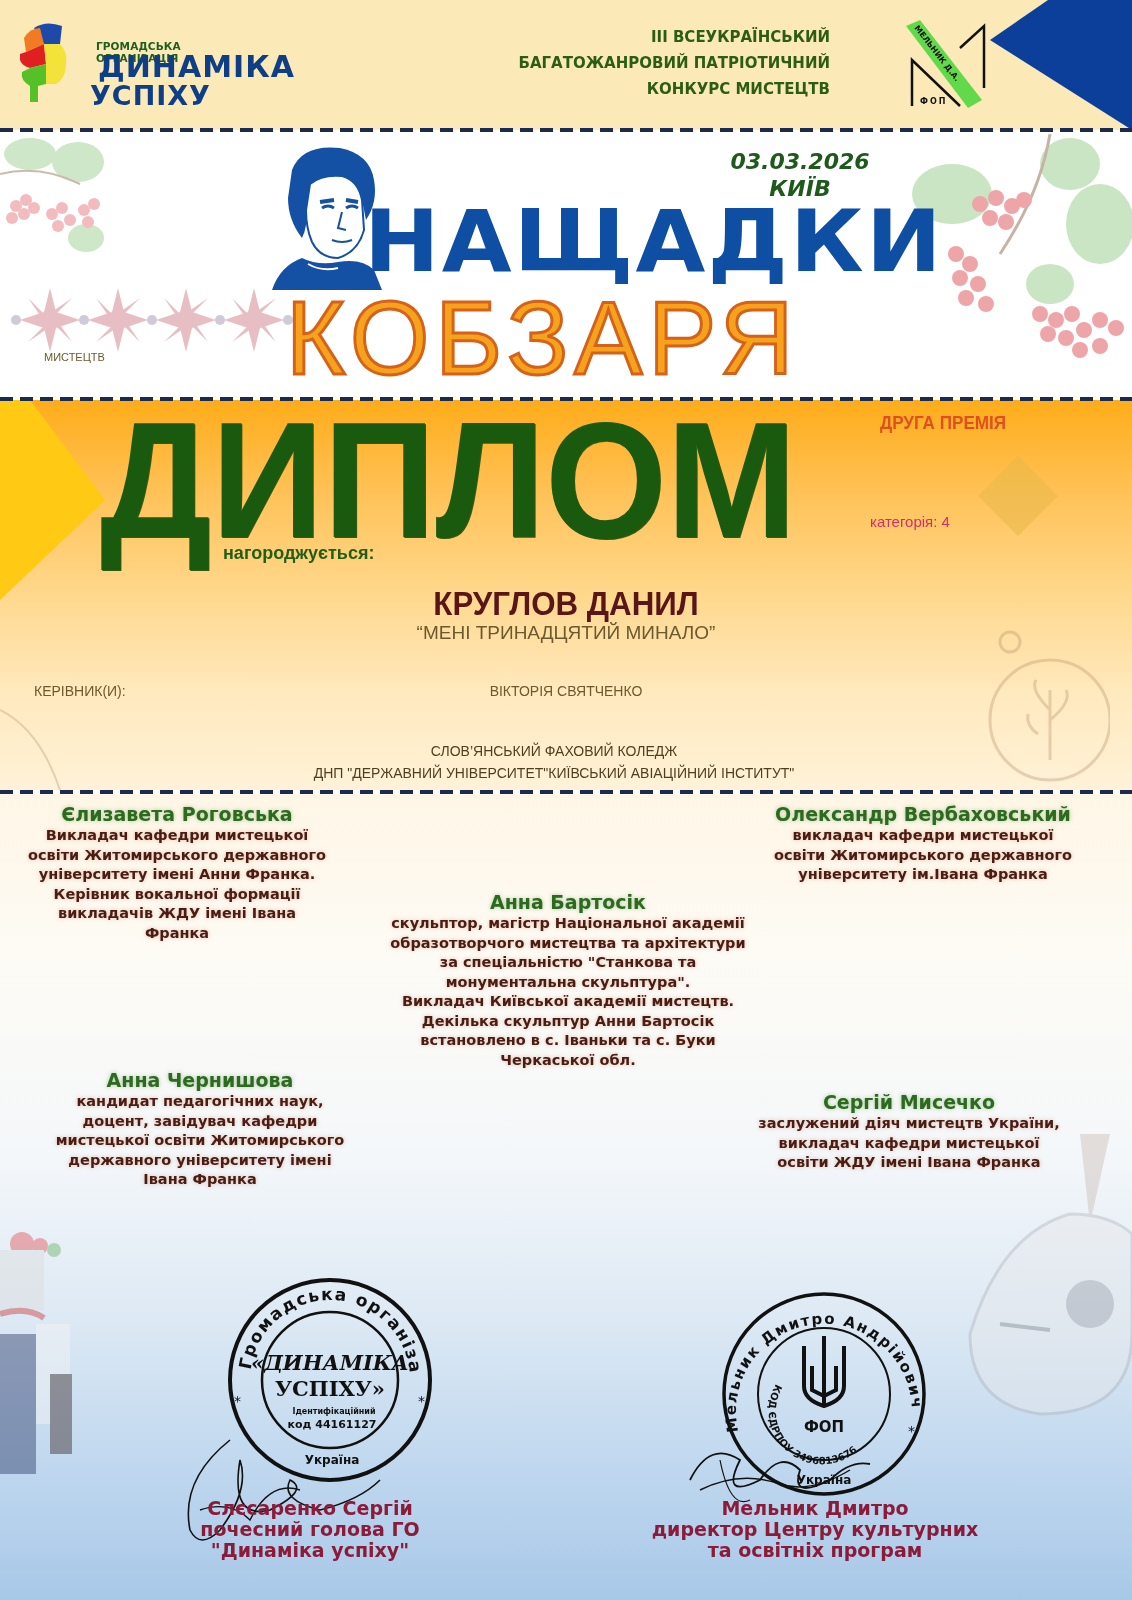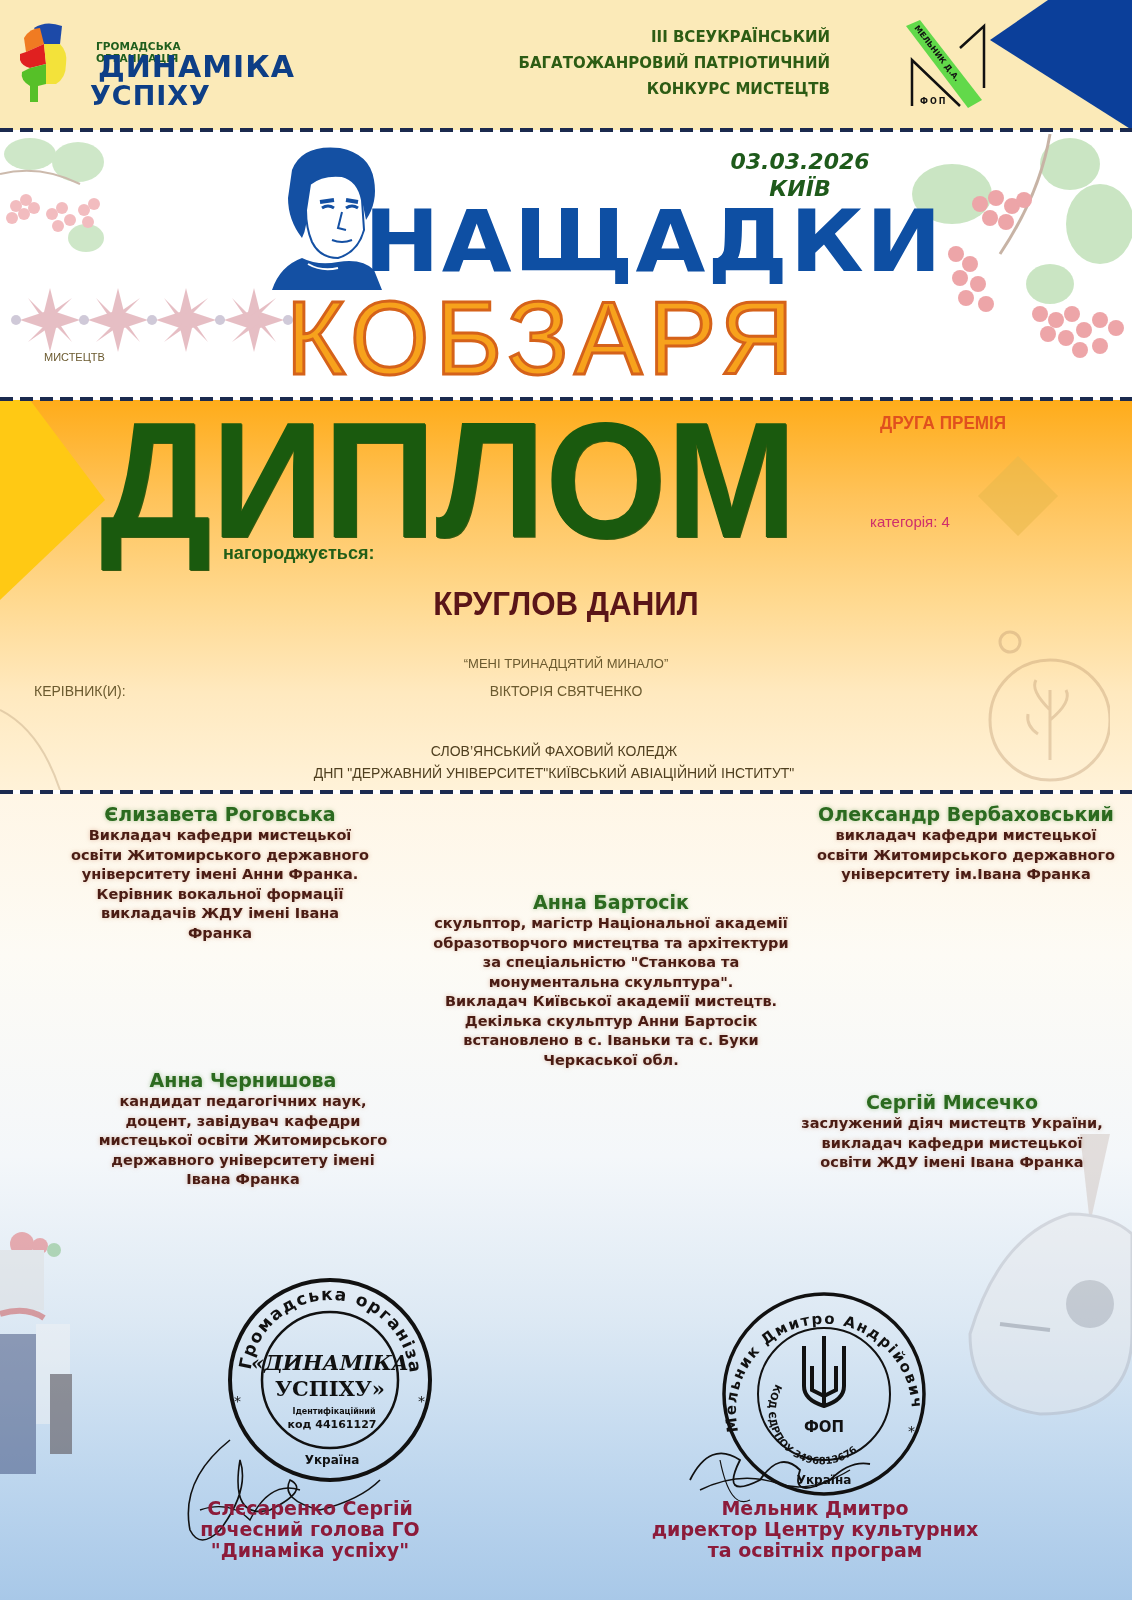--- a/index.html
+++ b/index.html
@@ -35,30 +35,30 @@
   .portrait { position: absolute; left: 262px; top: 140px; width: 130px; height: 160px; }
 
   
   .main-band { position: absolute; left: 0; top: 400px; width: 1132px; height: 390px;
     background: linear-gradient(180deg, #ffac1a 0%, #ffc35a 25%, #ffd88d 50%, #ffe9bf 75%, #fff2d8 100%); overflow: hidden; }
   .diplom { position: absolute; left: 100px; top: 395px; font-size: 166px; font-weight: bold; color: #1a5a0e; font-family: "Liberation Sans", sans-serif; line-height: 170px; letter-spacing: 0; transform: scaleX(0.94); transform-origin: left; text-shadow: 1px 1px 0 #355a10; }
   .prize { position: absolute; left: 880px; top: 412px; font-size: 19px; font-weight: bold; color: #e0501e; font-family: "Liberation Sans", sans-serif; transform: scaleX(0.9); transform-origin: left; }
   .category { position: absolute; left: 870px; top: 513px; font-size: 15px; color: #cf2f6b; font-family: "Liberation Sans", sans-serif; }
   .awarded { position: absolute; left: 223px; top: 543px; font-size: 18px; font-weight: bold; color: #215e17; font-family: "Liberation Sans", sans-serif; }
   .winner { position: absolute; left: 0; top: 584px; width: 1132px; text-align: center; font-size: 34px; font-weight: bold; color: #5a1518; font-family: "Liberation Sans", sans-serif; transform: scaleX(0.92); }
-  .work-title { position: absolute; left: 0; top: 656px; width: 1132px; text-align: center; font-size: 13px; color: #6b5a2f; font-family: "Liberation Sans", sans-serif; }
+  .work-title { position: absolute; left: 0; top: 622px; width: 1132px; text-align: center; font-size: 19px; color: #6b5a2f; font-family: "Liberation Sans", sans-serif; }
   .leader-label { position: absolute; left: 34px; top: 683px; font-size: 14px; color: #6b5a2f; font-family: "Liberation Sans", sans-serif; }
   .leader-name { position: absolute; left: 0; top: 683px; width: 1132px; text-align: center; font-size: 14px; color: #6b5a2f; font-family: "Liberation Sans", sans-serif; }
   .institution { position: absolute; left: 0; top: 740px; width: 1108px; text-align: center; font-size: 14px; color: #4f3f1f; line-height: 22px; font-family: "Liberation Sans", sans-serif; }
 
   
   .jury-band { position: absolute; left: 0; top: 794px; width: 1132px; height: 806px;
     background: linear-gradient(180deg, #fff6e6 0%, #fdfbf5 20%, #f4f7fa 45%, #dde9f4 65%, #bdd6ee 85%, #a8c8e8 100%); overflow: hidden; }
 
-  .jury { position: absolute; text-align: center; font-family: "DejaVu Sans", sans-serif; margin-left: 43px; }
+  .jury { position: absolute; text-align: center; font-family: "DejaVu Sans", sans-serif; }
   .jury .jname { color: #2b6a1f; font-size: 19px; font-weight: bold; line-height: 24px; text-shadow: 0 0 4px rgba(120,170,100,0.6); }
   .jury .jdesc { color: #4a1c14; font-size: 14.5px; font-weight: bold; line-height: 19.5px; text-shadow: 0 0 4px rgba(200,140,110,0.55); }
 
   
   .seal { position: absolute; }
   .sig-text { position: absolute; text-align: center; color: #8c1b3a; font-weight: bold; font-family: "DejaVu Sans", sans-serif; font-size: 19px; line-height: 21px; }
 </style>
 </head>
 <body>
 

